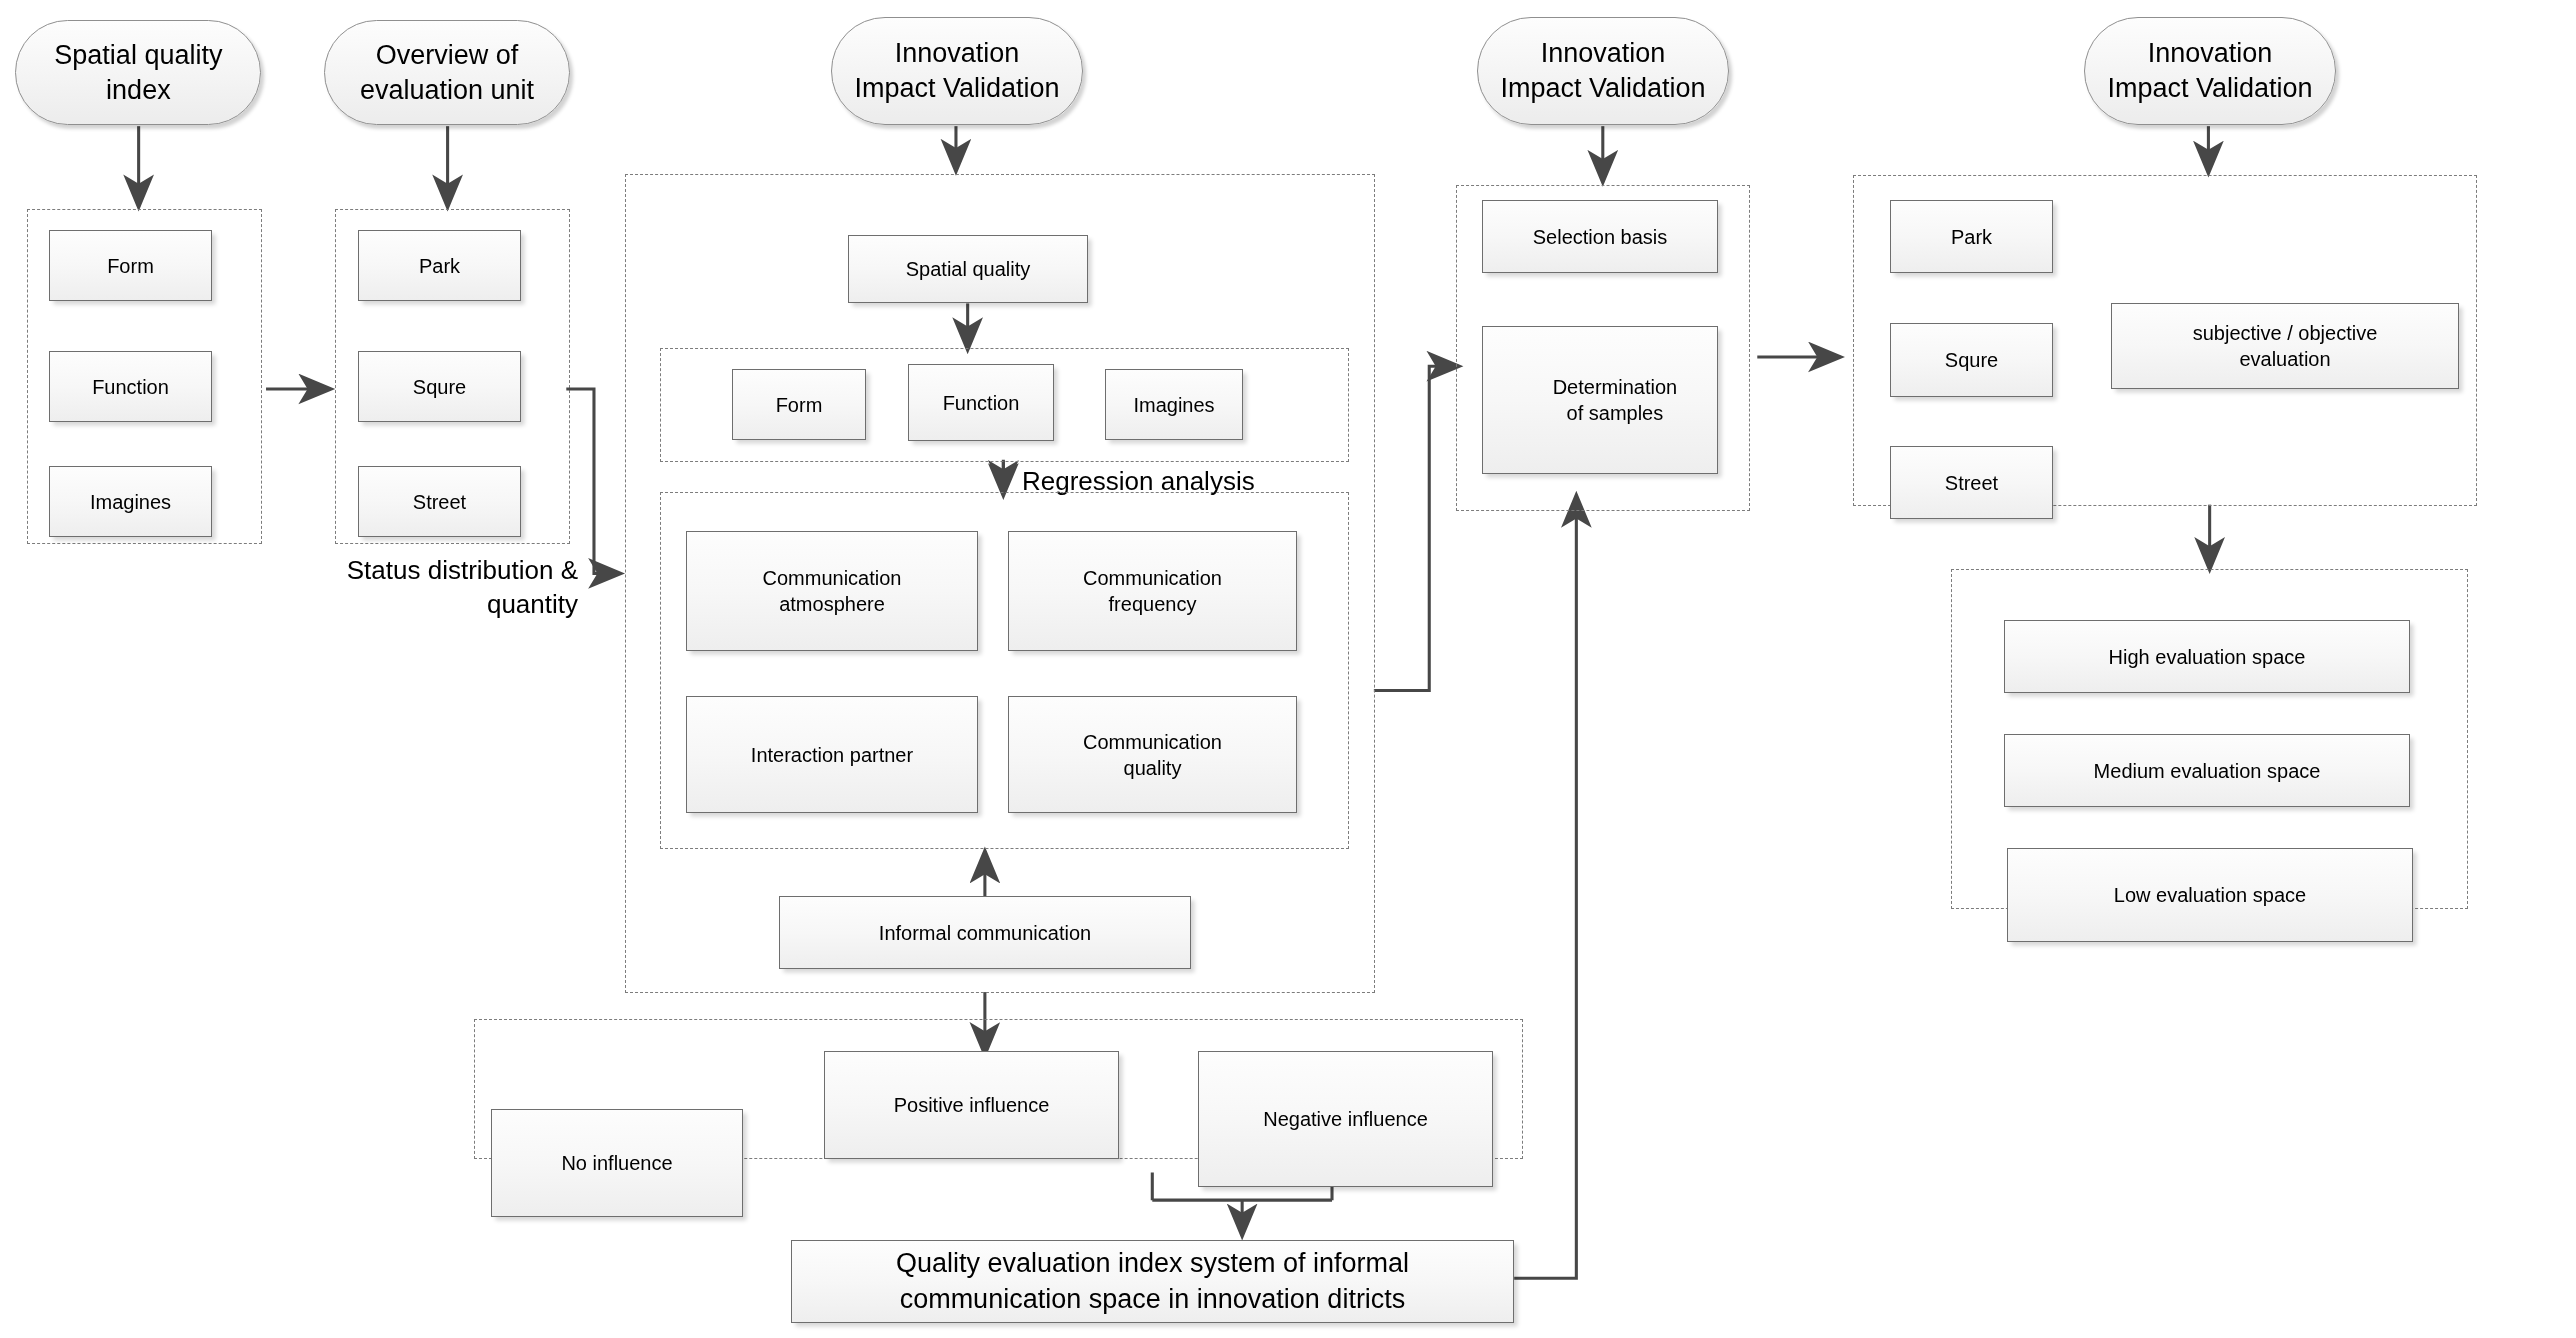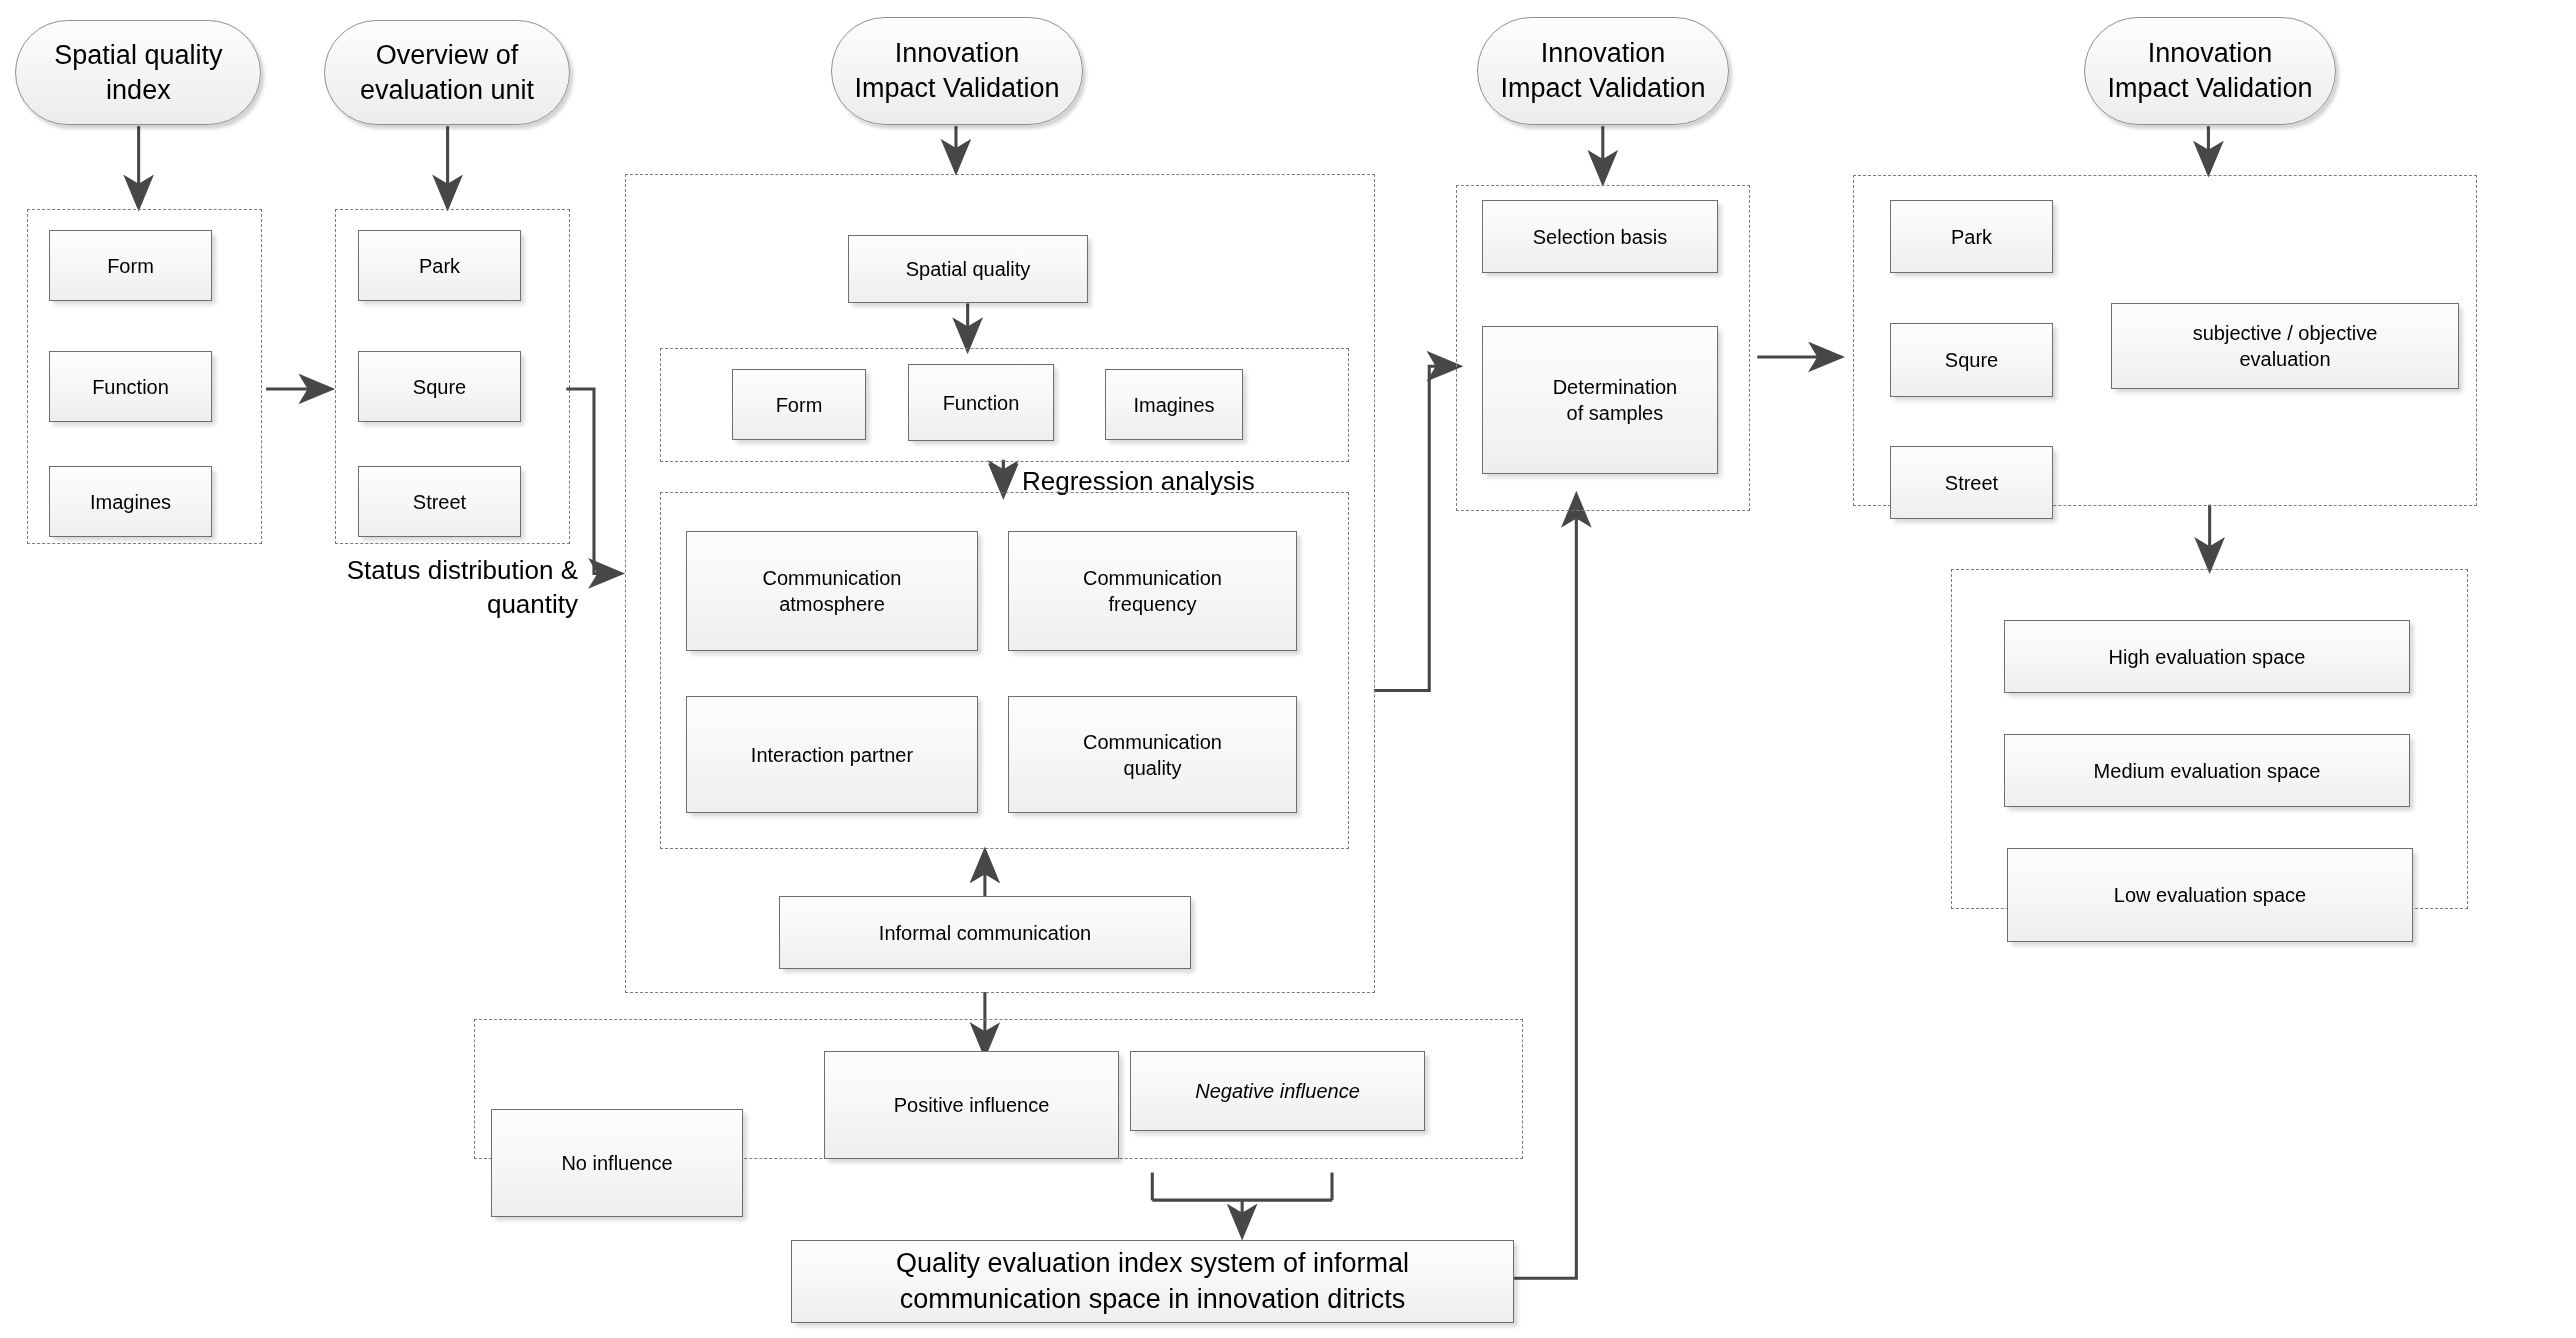--- a/index.html
+++ b/index.html
@@ -178,19 +178,19 @@
 evaluation</div>
 
   <div class="frame" style="left:1951px;top:569px;width:517px;height:340px;"></div>
   <div class="node" style="left:2004px;top:620px;width:406px;height:73px;">High evaluation space</div>
   <div class="node" style="left:2004px;top:734px;width:406px;height:73px;">Medium evaluation space</div>
   <div class="node" style="left:1971px;top:848px;width:406px;height:94px;margin-left:36px;">Low evaluation space</div>
 
   <div class="frame" style="left:474px;top:1019px;width:1049px;height:140px;"></div>
   <div class="node" style="left:491px;top:1109px;width:252px;height:108px;">No influence</div>
   <div class="node" style="left:824px;top:1051px;width:295px;height:108px;">Positive influence</div>
-  <div class="node" style="left:1130px;top:1051px;width:295px;height:80px;font-style:italic;">Negative influence</div>
+  <div class="node" style="left:1198px;top:1051px;width:295px;height:136px;">Negative influence</div>
 
   <div class="node" style="left: 791px; top: 1240px; width: 723px; height: 83px; font-size: 27px; white-space: pre-line;">Quality evaluation index system of informal
 communication space in innovation ditricts</div>
 
 </div>
 
 
 </body></html>

